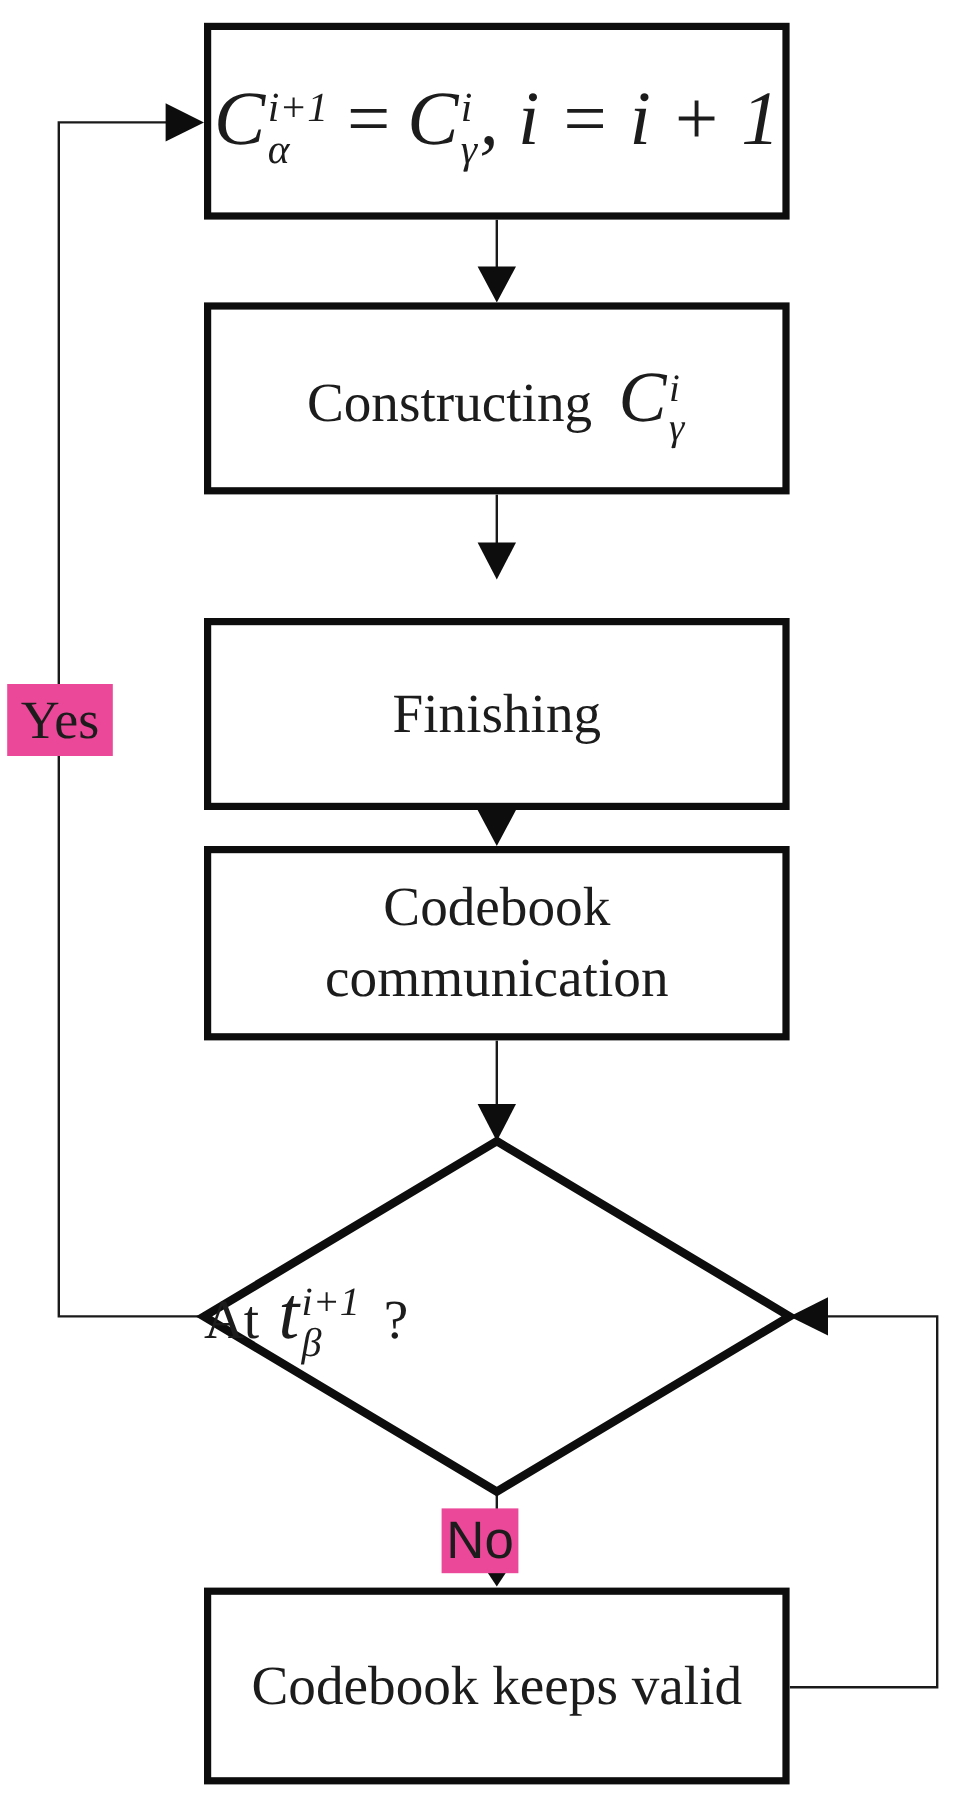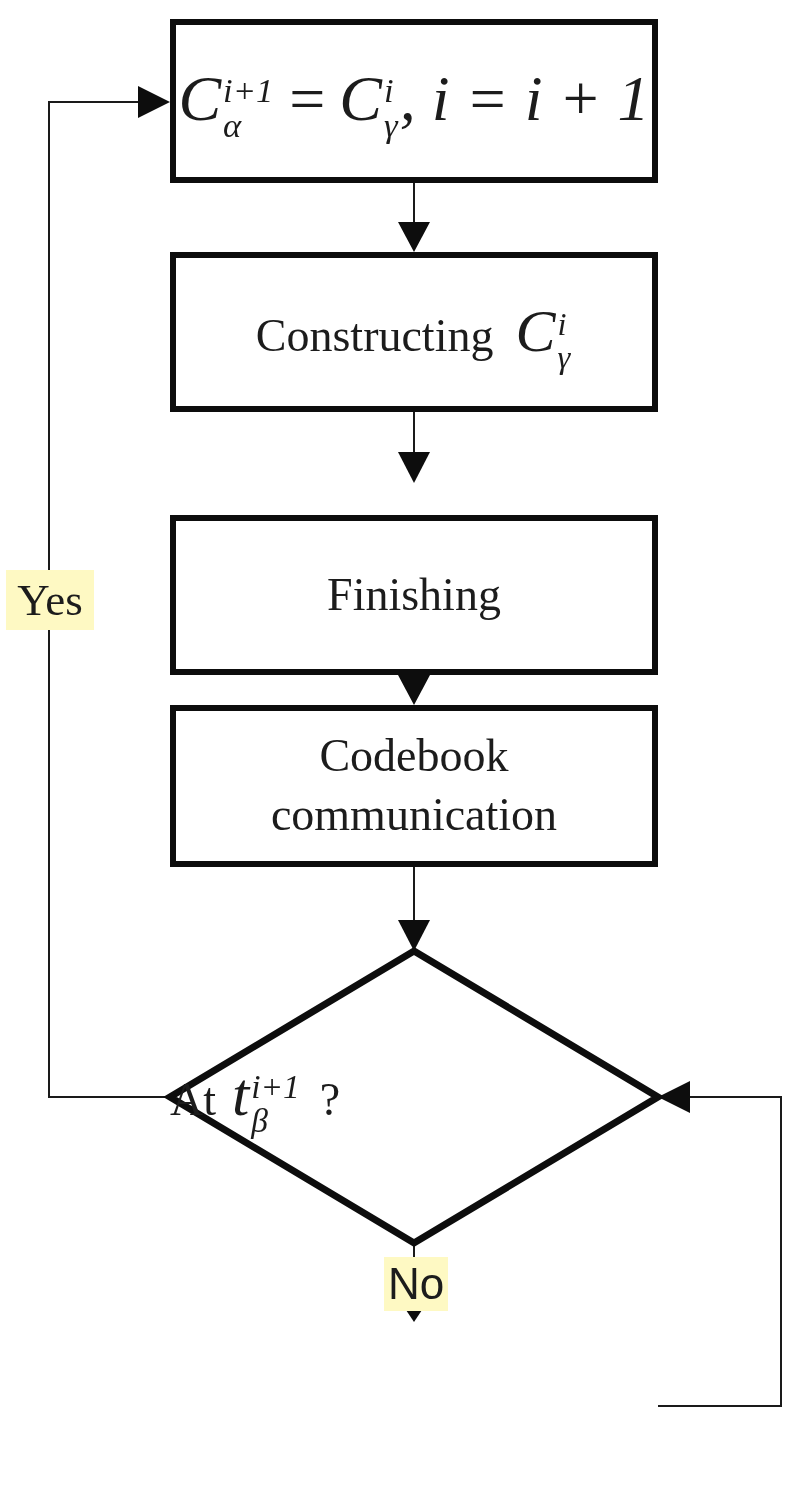--- a/index.html
+++ b/index.html
@@ -36,25 +36,25 @@
   .bigT { font-size:62px; font-style:italic; margin-left:16px; }
 
   .diamond-label {
     position:absolute; left:170px; top:1024px; width:488px; height:146px;
     display:flex; align-items:center; justify-content:flex-start; text-align:center;
   }
   .d-text { font-size:46px; }
   .qmark { font-size:46px; font-style:normal; margin-left:18px; }
 
   .edge-label {
-    position:absolute; background:#fef9c3;
+    position:absolute; background:#ec4899;
     display:flex; align-items:center; justify-content:center;
   }
   .yes { left:6px; top:570px; width:88px; height:60px; font-size:45px; }
-  .no  { left:384px; top:1257px; width:64px; height:54px; font-size:44px;
+  .no  { left:368px; top:1257px; width:64px; height:54px; font-size:44px;
          font-family:"Liberation Sans","DejaVu Sans",sans-serif; }
 </style>
 </head>
 <body>
 
 <div class="canvas">
 
   <svg class="layer" viewBox="0 0 804 1509" xmlns="http://www.w3.org/2000/svg">
     <g stroke="#1a1a1a" stroke-width="2" fill="none">
       <line x1="414" y1="183" x2="414" y2="224"></line>
@@ -107,17 +107,20 @@
     </div>
   </div>
 
   <div class="diamond-label">
     <div class="d-text"><span>At</span><span class="bigT"><span>t</span><span class="scripts">
             <span class="sup">i+1</span>
             <span class="sub">β</span>
           </span></span><span class="qmark">?</span></div>
   </div>
 
+  <div class="box b5">
+    <div class="body-text">Codebook keeps valid</div>
+  </div>
 
   <div class="edge-label yes">Yes</div>
   <div class="edge-label no">No</div>
 
 </div>
 
 </body></html>

